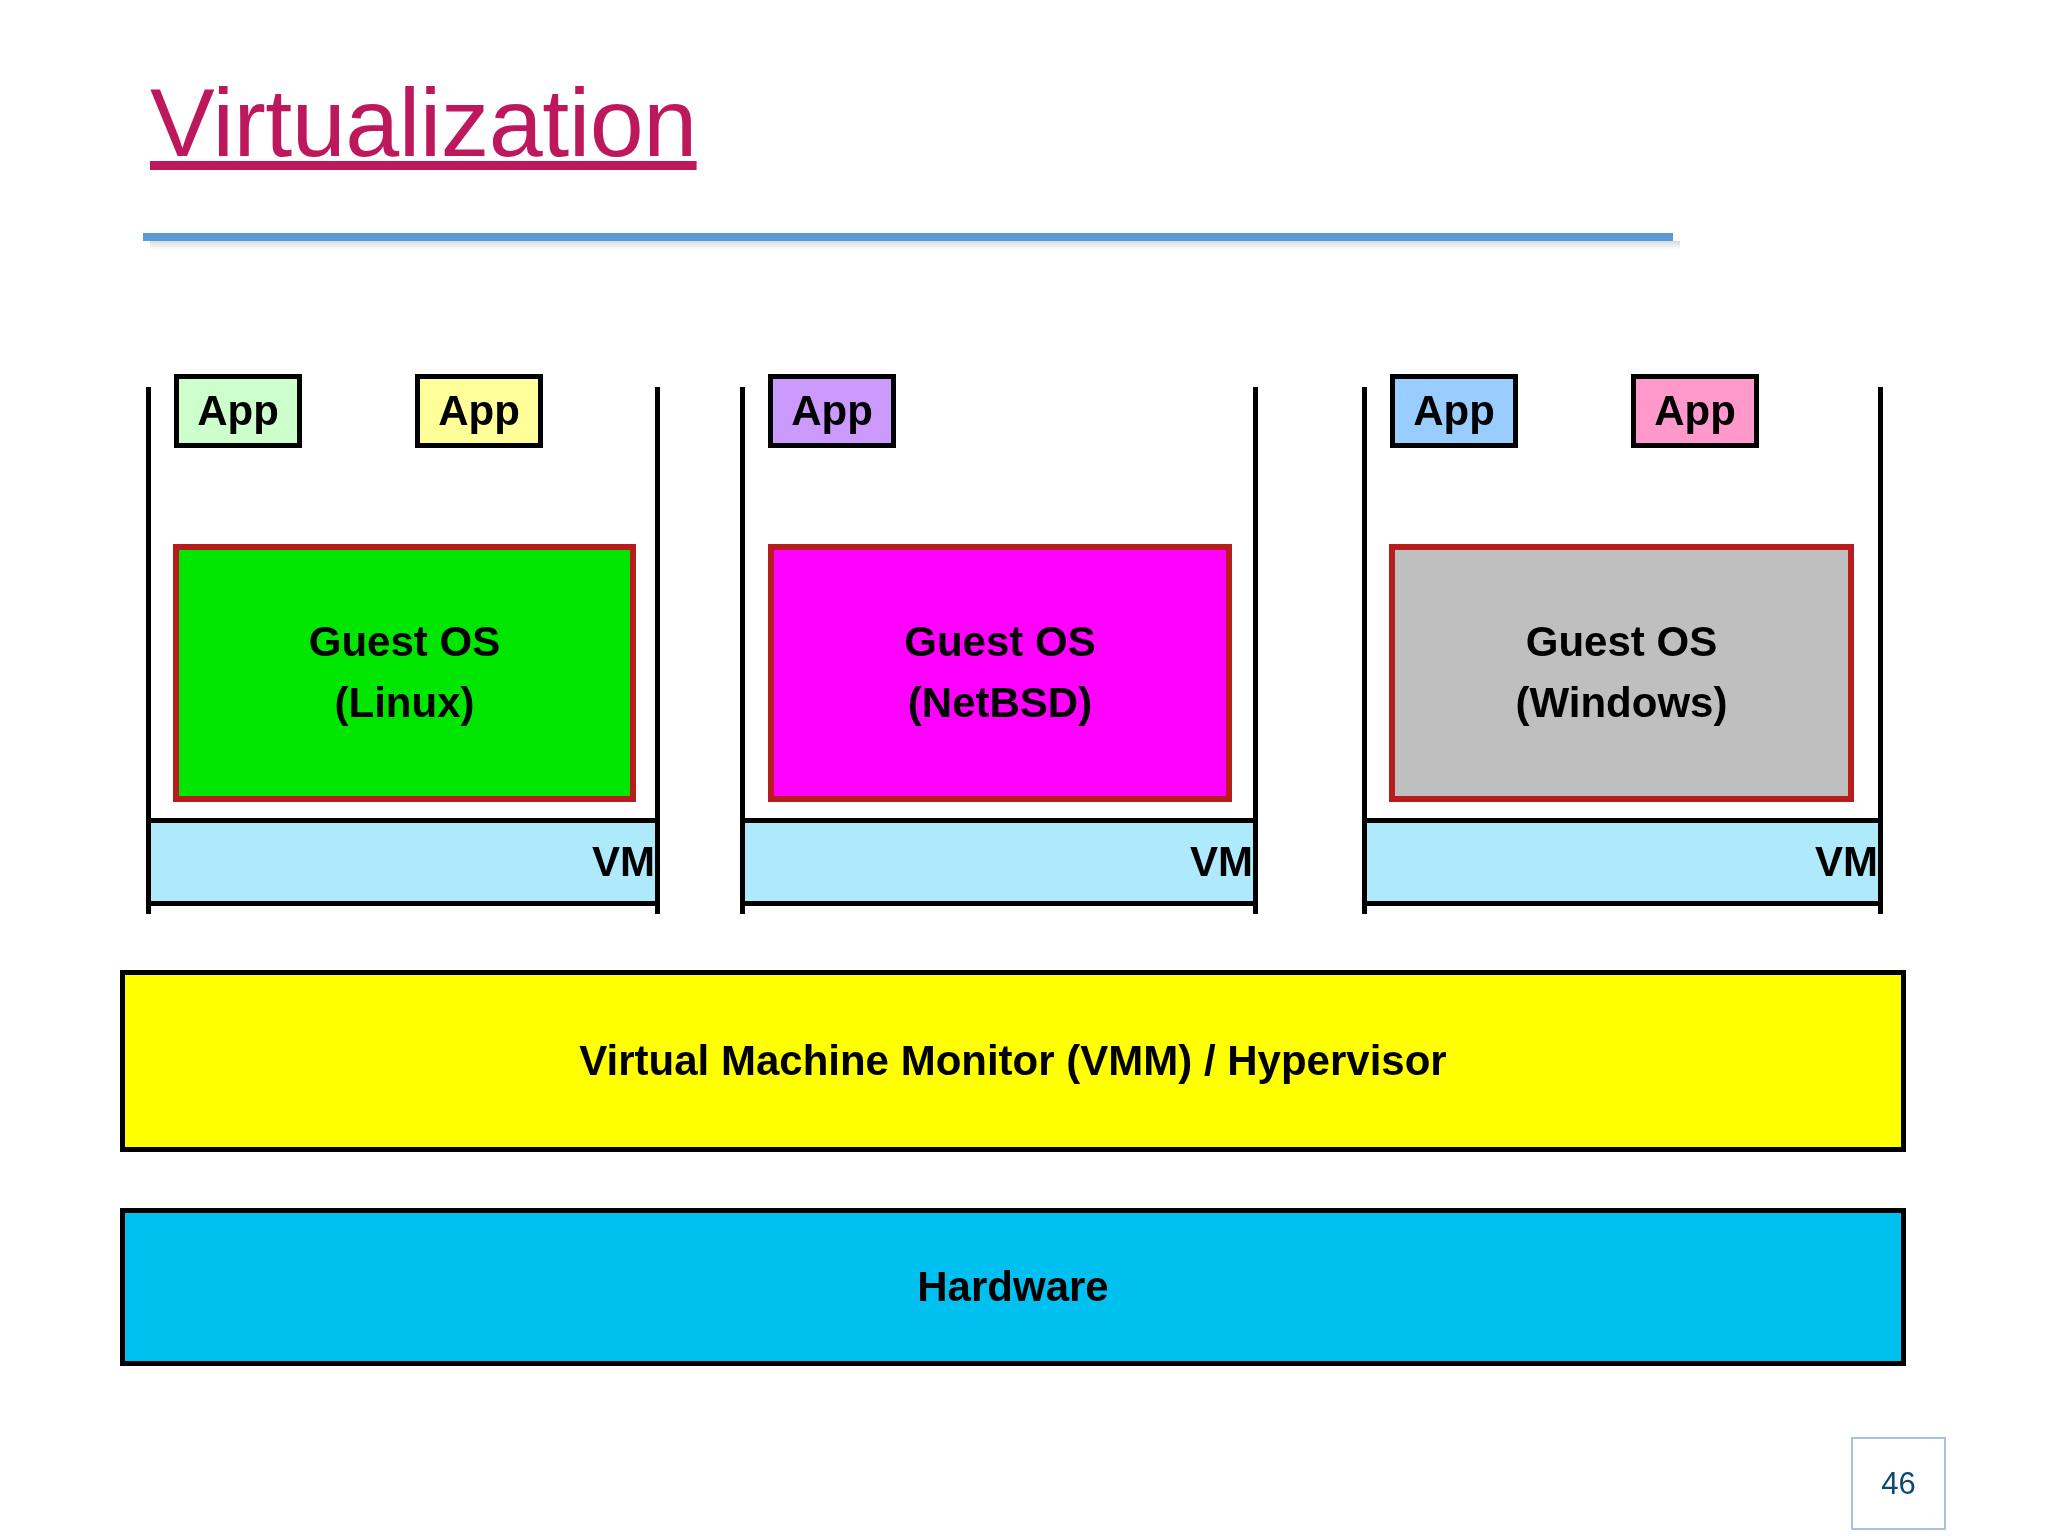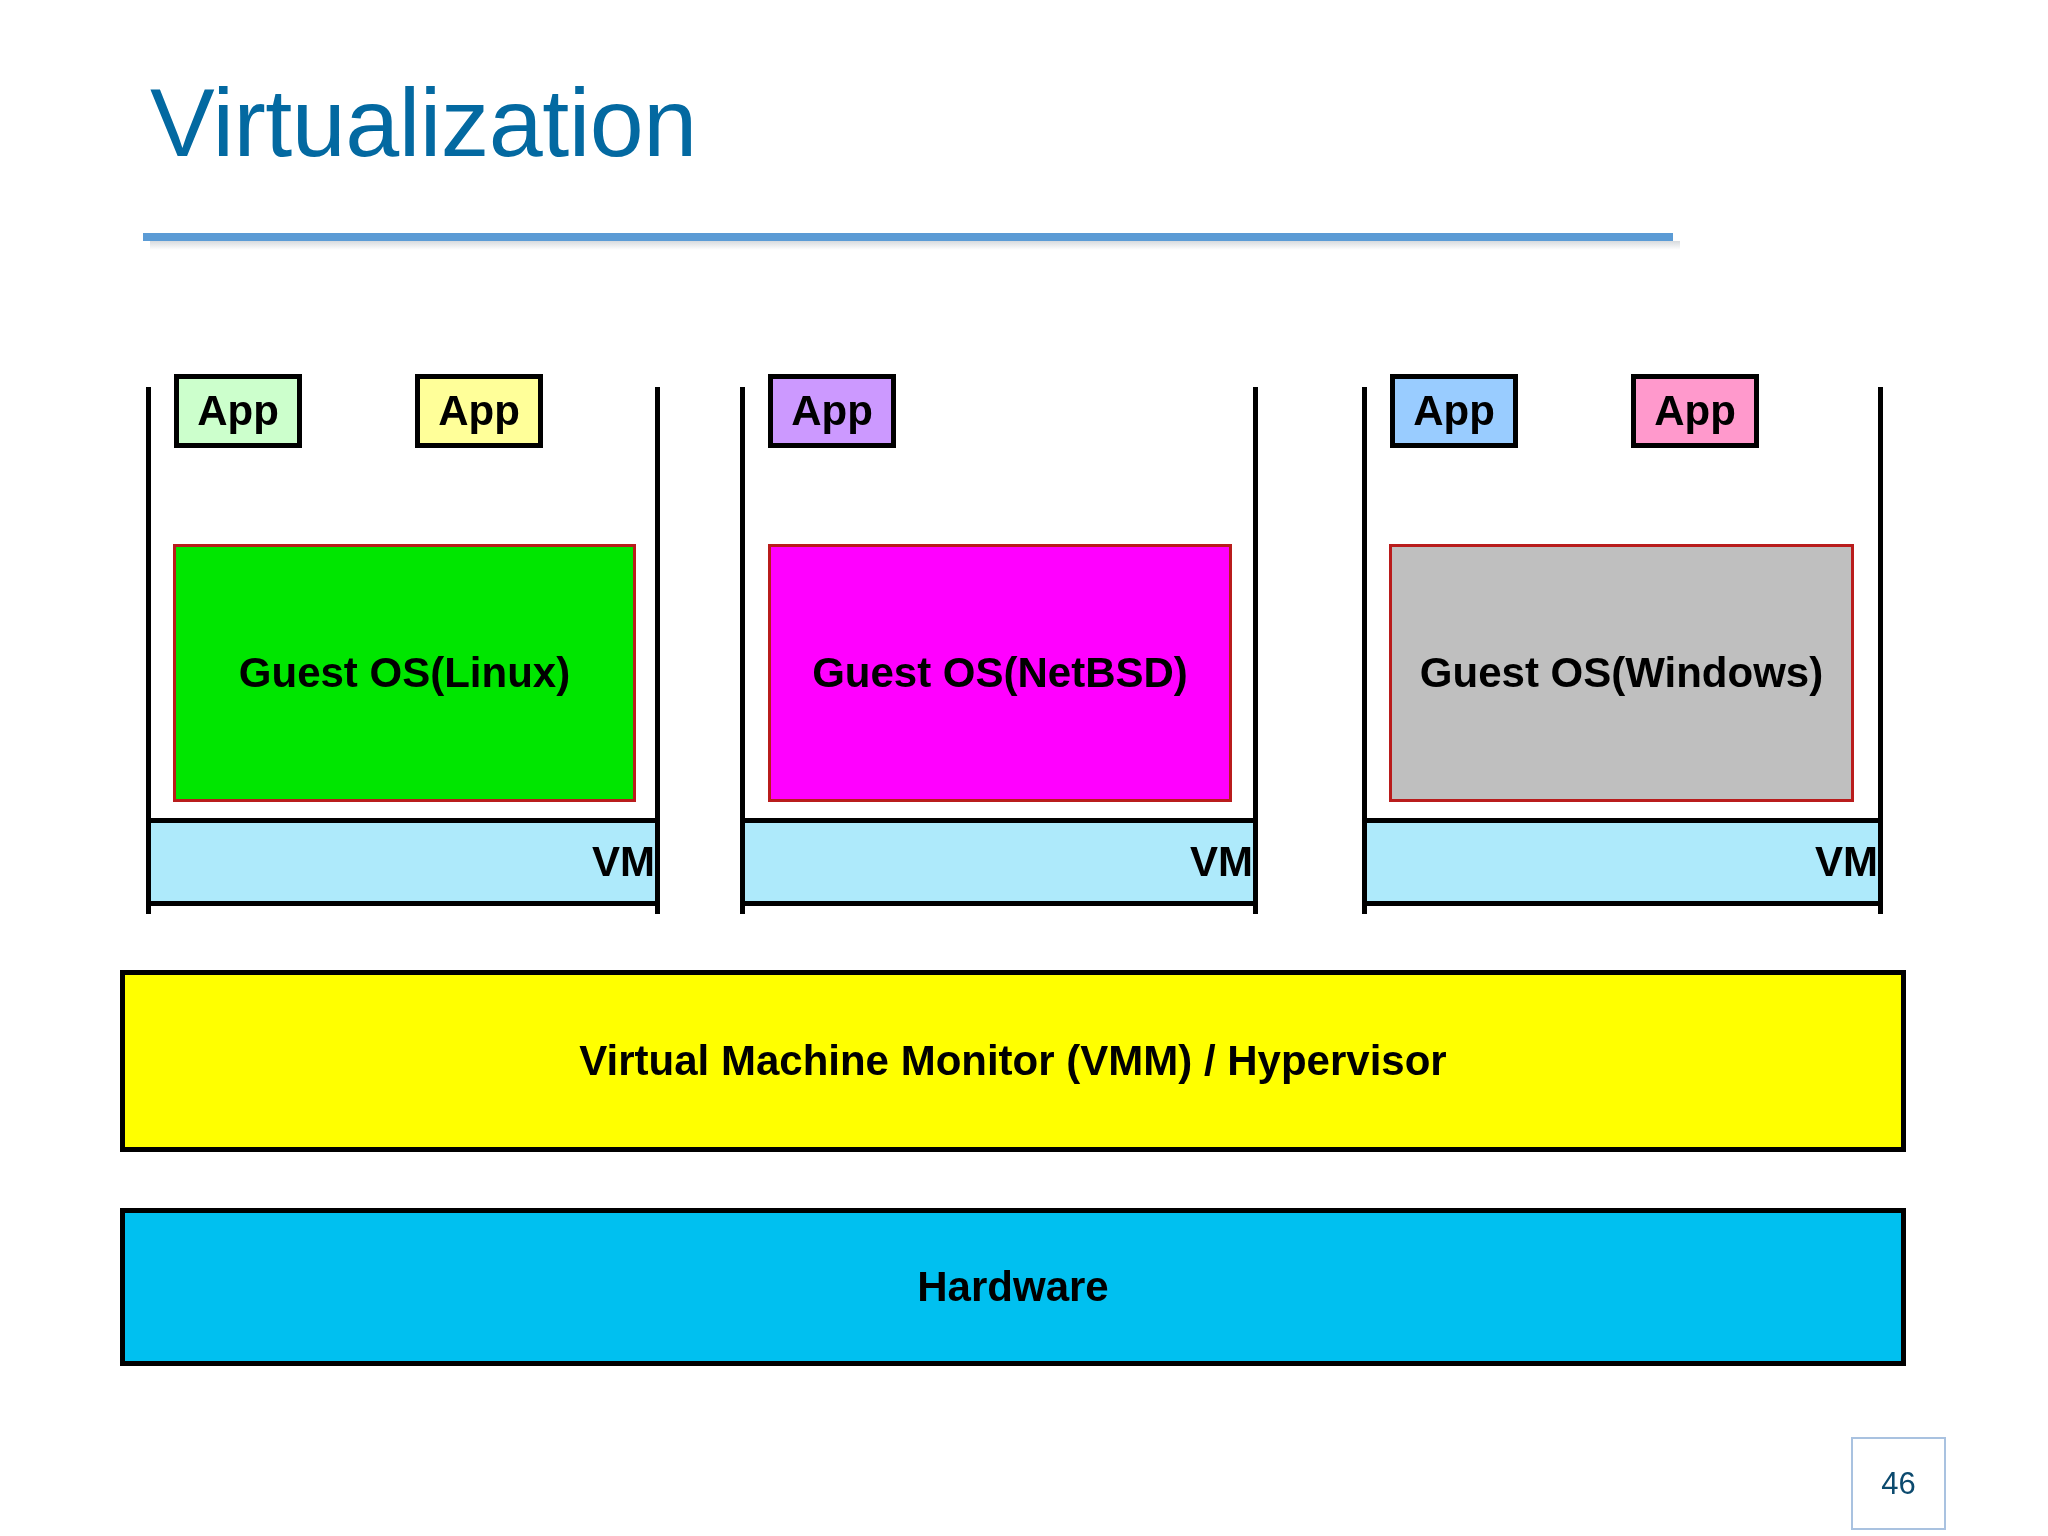--- a/index.html
+++ b/index.html
@@ -92,23 +92,24 @@
     color: #000000;
     letter-spacing: 0px;
   }
   .app-gap { width: 113px; }
 
   
   .guest-os {
     position: absolute;
     top: 544px;
     height: 258px;
-    border: 3px solid #b91c1c;
-    box-sizing: border-box;
-    display: flex;
+    border: 6px solid #b91c1c;
+    box-sizing: border-box;
+    display: flex;
+    flex-direction: column;
     align-items: center;
     justify-content: center;
     font-size: 42px;
     font-weight: bold;
     color: #000000;
     line-height: 1.45;
     text-align: center;
   }
   .guest-os-1 { left: 173px;  width: 463px; }
   .guest-os-2 { left: 768px;  width: 464px; }
@@ -171,21 +172,21 @@
     align-items: center;
     justify-content: center;
     font-size: 31px;
     color: #0c4a6e;
     font-weight: 400;
   }
 </style>
 </head>
 <body>
 
-<div id="slide-title" style="color: #0369a1;">Virtualization</div>
+<div id="slide-title" style="color: #be185d; text-decoration: underline;">Virtualization</div>
 <div id="title-divider" style="background: rgb(91, 155, 213);"></div>
 <div id="title-divider-shadow"></div>
 
 <div id="stack">
 
   <div class="vm-column vm-col-1"></div>
   <div class="vm-column vm-col-2"></div>
   <div class="vm-column vm-col-3"></div>
 
   <div class="app-row app-row-1">

